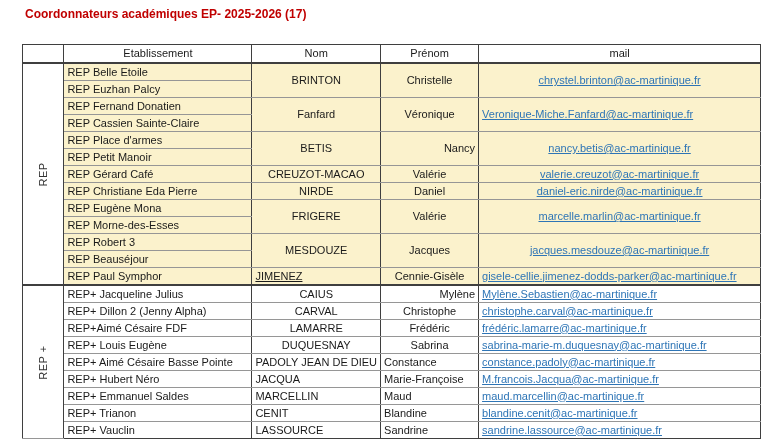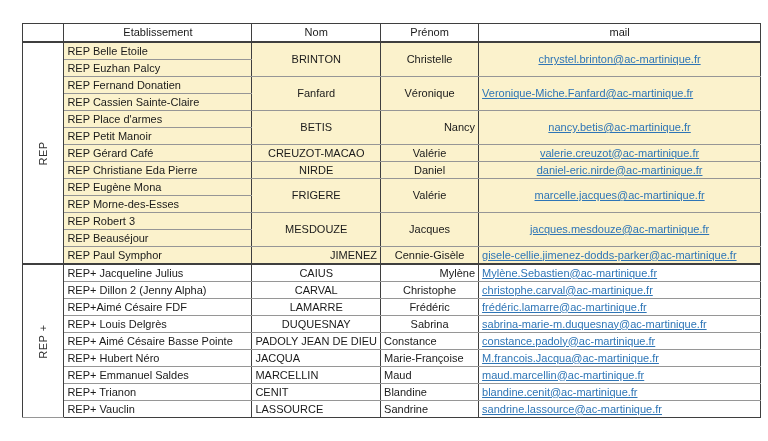--- a/index.html
+++ b/index.html
@@ -73,20 +73,21 @@
   td.mail a {
     color: var(--link-blue, #2E75B6);
     text-decoration: underline;
     cursor: pointer;
   }
 </style>
 </head>
 <body>
 
 <div class="page">
+  <div class="title">Coordonnateurs académiques EP- 2025-2026 (17)</div>
 
   <table class="coord">
     <colgroup>
       <col class="c-label">
         <col class="c-etab">
         <col class="c-nom">
         <col class="c-pren">
         <col class="c-mail">
     </colgroup>
     <thead>
@@ -136,37 +137,37 @@
         <tr class="hl ">
           <td class="etab">REP Christiane Eda Pierre</td>
           <td class="nom" rowspan="1" style="text-align: center;">NIRDE</td>
           <td class="pren" rowspan="1" style="text-align: center;">Daniel</td>
           <td class="mail" rowspan="1" style="text-align: center;"><a>daniel-eric.nirde@ac-martinique.fr</a></td>
         </tr>
         <tr class="hl ">
           <td class="etab">REP Eugène Mona</td>
           <td class="nom" rowspan="2" style="text-align: center;">FRIGERE</td>
           <td class="pren" rowspan="2" style="text-align: center;">Valérie</td>
-          <td class="mail" rowspan="2" style="text-align: center;"><a>marcelle.jacques@ac-martinique.fr</a></td>
+          <td class="mail" rowspan="2" style="text-align: center;"><a>marcelle.marlin@ac-martinique.fr</a></td>
         </tr>
         <tr class="hl ">
           <td class="etab">REP Morne-des-Esses</td>
         </tr>
         <tr class="hl ">
           <td class="etab">REP Robert 3</td>
           <td class="nom" rowspan="2" style="text-align: center;">MESDOUZE</td>
           <td class="pren" rowspan="2" style="text-align: center;">Jacques</td>
           <td class="mail" rowspan="2" style="text-align: center;"><a>jacques.mesdouze@ac-martinique.fr</a></td>
         </tr>
         <tr class="hl ">
           <td class="etab">REP Beauséjour</td>
         </tr>
         <tr class="hl ">
           <td class="etab">REP Paul Symphor</td>
-          <td class="nom" rowspan="1" style="text-align: right;">JIMENEZ</td>
+          <td class="nom" rowspan="1" style="text-align: left; text-decoration: underline;">JIMENEZ</td>
           <td class="pren" rowspan="1" style="text-align: center;">Cennie-Gisèle</td>
           <td class="mail" rowspan="1" style="text-align: left; margin-top: 33px;"><a>gisele-cellie.jimenez-dodds-parker@ac-martinique.fr</a></td>
         </tr>
         <tr class="section-start ">
           <td class="label-cell" rowspan="9"><span class="vlabel">REP +</span></td>
           <td class="etab">REP+ Jacqueline Julius</td>
           <td class="nom" rowspan="1" style="text-align: center;">CAIUS</td>
           <td class="pren" rowspan="1" style="text-align: right;">Mylène</td>
           <td class="mail" rowspan="1" style="text-align: left;"><a>Mylène.Sebastien@ac-martinique.fr</a></td>
         </tr>
@@ -176,21 +177,21 @@
           <td class="pren" rowspan="1" style="text-align: center;">Christophe</td>
           <td class="mail" rowspan="1" style="text-align: left;"><a>christophe.carval@ac-martinique.fr</a></td>
         </tr>
         <tr class="">
           <td class="etab">REP+Aimé Césaire FDF</td>
           <td class="nom" rowspan="1" style="text-align: center;">LAMARRE</td>
           <td class="pren" rowspan="1" style="text-align: center;">Frédéric</td>
           <td class="mail" rowspan="1" style="text-align: left;"><a>frédéric.lamarre@ac-martinique.fr</a></td>
         </tr>
         <tr class="">
-          <td class="etab">REP+ Louis Delgrès</td>
+          <td class="etab">REP+ Louis Eugène</td>
           <td class="nom" rowspan="1" style="text-align: center;">DUQUESNAY</td>
           <td class="pren" rowspan="1" style="text-align: center;">Sabrina</td>
           <td class="mail" rowspan="1" style="text-align: left;"><a>sabrina-marie-m.duquesnay@ac-martinique.fr</a></td>
         </tr>
         <tr class="">
           <td class="etab">REP+ Aimé Césaire Basse Pointe</td>
           <td class="nom" rowspan="1" style="text-align: left; margin-top: 40px;">PADOLY JEAN DE DIEU</td>
           <td class="pren" rowspan="1" style="text-align: left;">Constance</td>
           <td class="mail" rowspan="1" style="text-align: left;"><a>constance.padoly@ac-martinique.fr</a></td>
         </tr>

